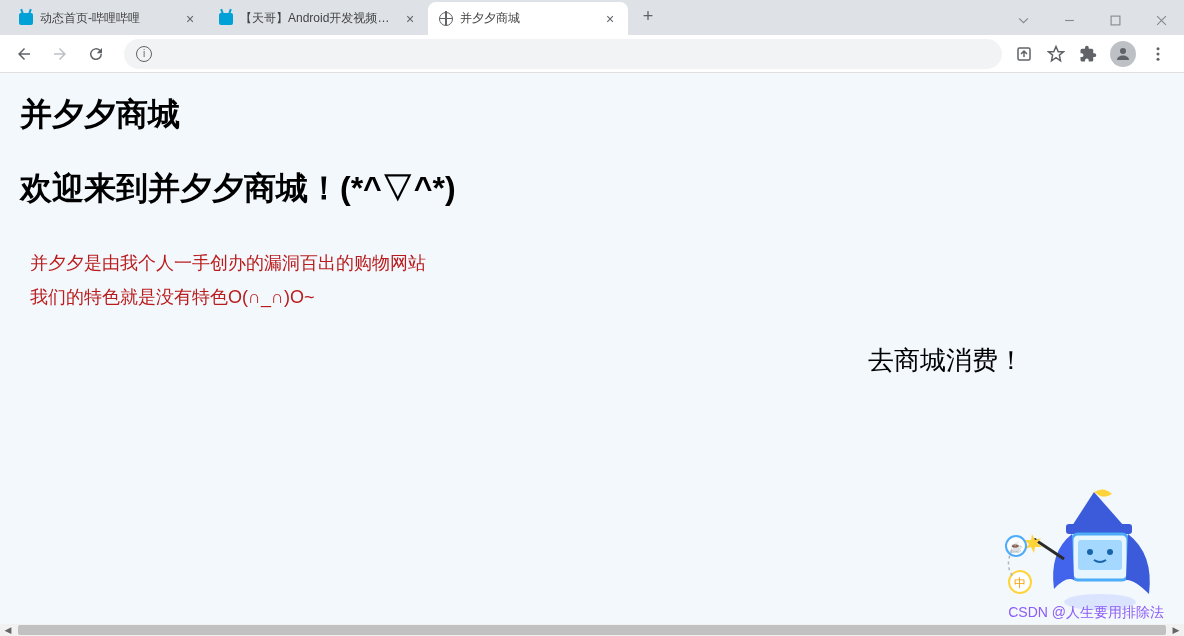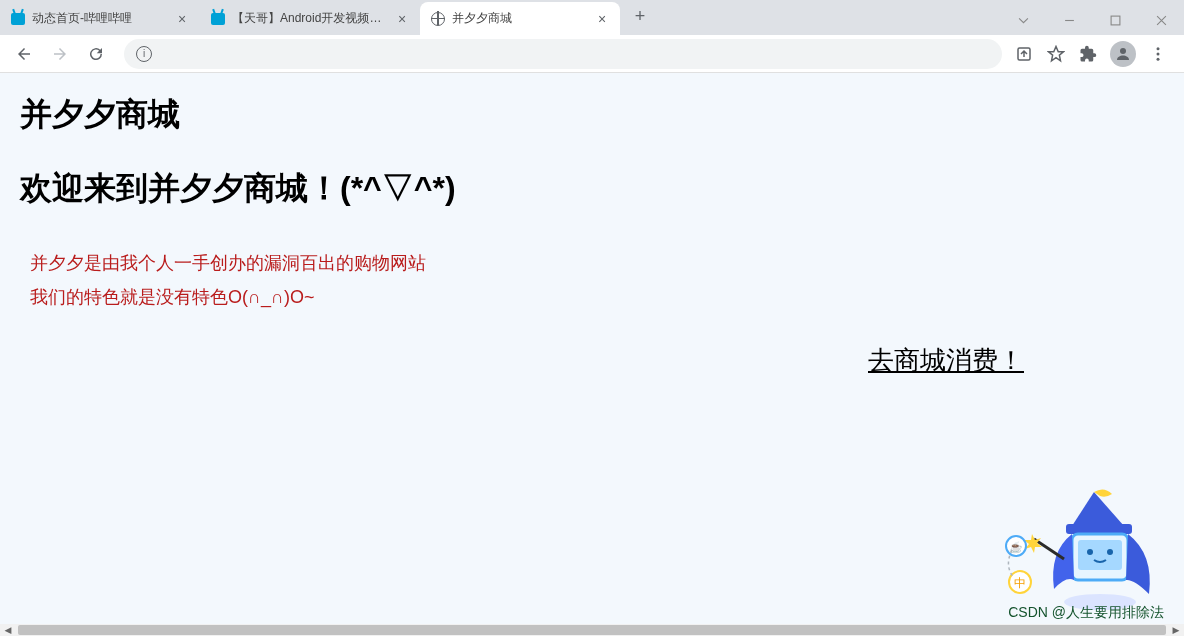--- a/index.html
+++ b/index.html
@@ -1,20 +1,20 @@
 <!DOCTYPE html>
 <html><head>
   <meta charset="utf-8">
   <style>
     * { margin: 0; padding: 0; box-sizing: border-box; }
     body { font-family: "Microsoft YaHei", Arial, sans-serif; background: #fff; width: 1184px; height: 636px; overflow: hidden; position: relative; }
     
     
     .browser-chrome { background: #dee1e6; height: 35px; display: flex; align-items: flex-end; }
-    .tab-bar { display: flex; height: 33px; align-items: flex-start; }
+    .tab-bar { display: flex; height: 33px; align-items: flex-start; padding-left: 8px; }
     .tab { display: flex; align-items: center; height: 33px; padding: 0 10px; min-width: 200px; max-width: 220px; border-radius: 8px 8px 0 0; font-size: 12px; color: #444; position: relative; gap: 6px; }
     .tab.active { background: #fff; }
     .tab-favicon { width: 16px; height: 16px; display: inline-flex; align-items: center; justify-content: center; flex-shrink: 0; }
     .bilibili-icon { width: 14px; height: 12px; background: #00a1d6; border-radius: 2px; position: relative; }
     .bilibili-icon::before, .bilibili-icon::after { content: ''; position: absolute; top: -4px; width: 2px; height: 5px; background: #00a1d6; }
     .bilibili-icon::before { left: 2px; transform: rotate(-20deg); }
     .bilibili-icon::after { right: 2px; transform: rotate(20deg); }
     .globe-icon { width: 14px; height: 14px; border: 1.5px solid #5f6368; border-radius: 50%; position: relative; }
     .globe-icon::before { content: ''; position: absolute; left: 5px; top: -1.5px; width: 1.5px; height: 14px; background: #5f6368; }
     .globe-icon::after { content: ''; position: absolute; top: 5px; left: -1.5px; height: 1.5px; width: 14px; background: #5f6368; }
@@ -36,24 +36,24 @@
     .toolbar-icon { width: 20px; height: 20px; color: #5f6368; cursor: pointer; display: flex; align-items: center; justify-content: center; }
     .avatar { width: 26px; height: 26px; border-radius: 50%; background: #bdc1c6; display: flex; align-items: center; justify-content: center; color: #5f6368; }
     
     
     .content { background: #f3f8fd; padding: 20px; height: calc(100% - 73px - 12px); position: relative; }
     .content h1 { font-size: 32px; font-weight: bold; margin-bottom: 30px; color: #000; }
     .content h2 { font-size: 32px; font-weight: bold; margin-bottom: 40px; color: #000; }
     .content p { font-size: 18px; color: #b91c1c; margin-bottom: 10px; margin-left: 10px; }
     .spacer { height: 40px; }
     .link-section { position: absolute; right: 160px; top: 270px; }
-    .shop-link { display: block; font-size: 26px; color: #000; text-decoration: underline; margin-bottom: 60px; cursor: pointer; }
+    .shop-link { display: block; font-size: 26px; color: #000; margin-bottom: 60px; cursor: pointer; }
     .mascot { position: absolute; bottom: 10px; right: 10px; width: 180px; height: 130px; }
     
-    .watermark { position: absolute; bottom: 14px; right: 20px; font-size: 14px; color: #14532d; z-index: 10; }
+    .watermark { position: absolute; bottom: 14px; right: 20px; font-size: 14px; color: #8b5cf6; z-index: 10; }
     .scrollbar-h { position: absolute; bottom: 0; left: 0; right: 0; height: 12px; background: #f1f1f1; display: flex; align-items: center; }
     .scroll-arrow { width: 16px; color: #666; font-size: 9px; text-align: center; }
     .scroll-thumb { flex: 1; height: 10px; background: #c1c1c1; margin: 0 2px; border-radius: 2px; }
   </style>
 </head>
 <body>
 
 <div class="browser-chrome">
   <div class="tab-bar">
     <div class="tab">

